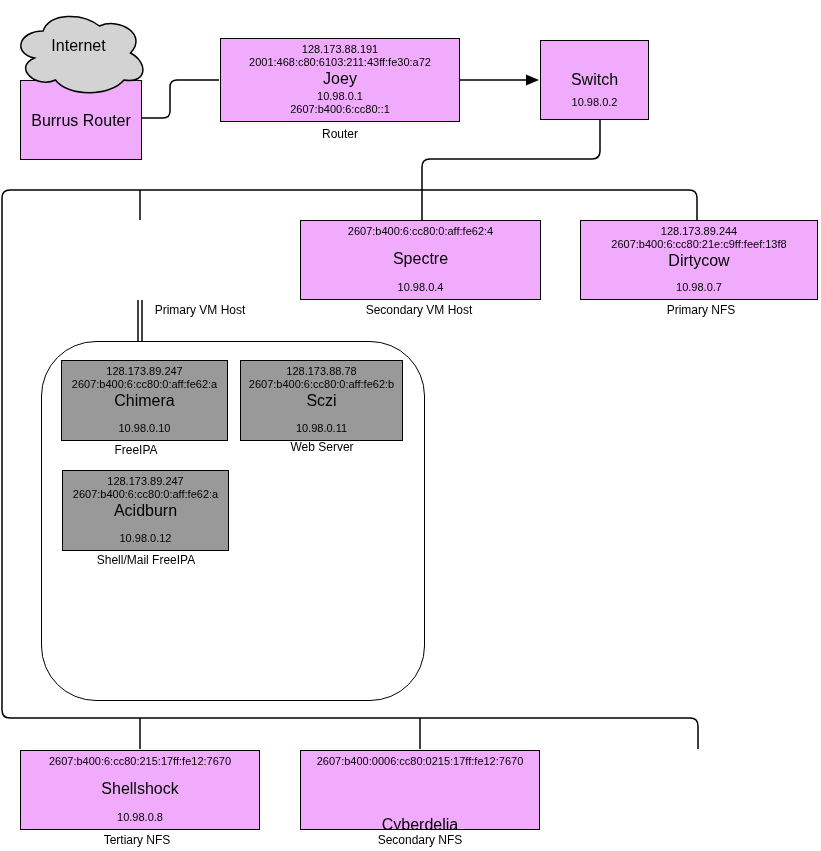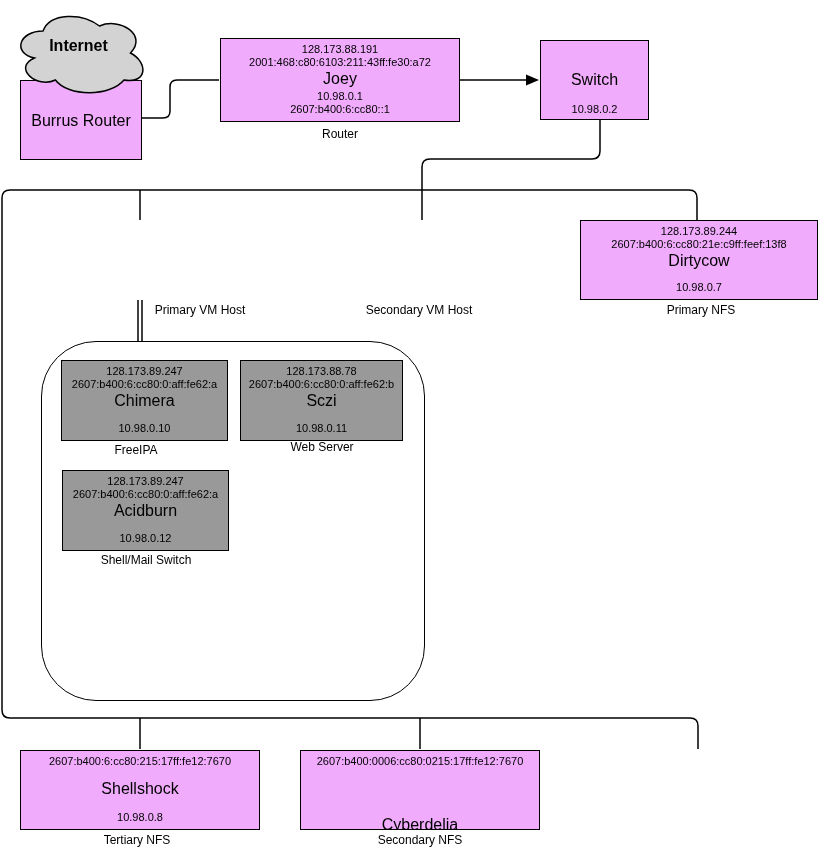--- a/index.html
+++ b/index.html
@@ -15,38 +15,38 @@
     text-align:center; padding:4px 1px 5px; overflow:hidden; z-index:2;
   }
   .node.inner { background:#999999; }
   .ip { font-size:11px; line-height:13px; white-space:nowrap; }
   .nm { font-size:16px; line-height:19px; white-space:nowrap; }
   .nm.gap1 { margin-top:11px; }
   .nm.gap2 { margin-top:14px; }
   .bottom { margin-top:auto; display:flex; flex-direction:column; align-items:center; }
   .node.centered { justify-content:center; padding:0; }
   .node.switch { padding-top:29px; }
-  .node.switch .ip { margin-top:14px; }
+  .node.switch .ip { margin-top:7px; }
 
   .cap {
     position:absolute; z-index:2; font-size:12px; line-height:14px;
     transform:translateX(-50%); white-space:nowrap;
   }
 
   .container-box {
     position:absolute; left:41px; top:341px; width:384px; height:360px;
     border:1.5px solid #000; border-radius:55px; box-sizing:border-box;
     background:transparent; z-index:1;
   }
 
   .cloud-wrap { position:absolute; left:8px; top:4px; width:141px; height:92px; z-index:3; }
   .cloud-wrap svg { position:absolute; left:0; top:0; }
   .cloud-label {
     position:absolute; left:0; top:33px; width:141px; text-align:center;
-    font-size:16px; z-index:4;font-weight:bold;
+    font-size:16px; z-index:4;
   }
 </style>
 </head>
 <body>
 
 <div id="stage">
 
   <svg id="edges" width="821" height="851" viewBox="0 0 821 851">
     <g fill="none" stroke="#000000" stroke-width="1.5">
       <path d="M142,118 L163,118 Q170,118 170,111 L170,87 Q170,80 177,80 L219,80"></path>
@@ -86,20 +86,27 @@
   </div>
   <div class="cap" style="left:340px;top:127px;">Router</div>
 
   <div class="node switch" style="left:540px;top:40px;width:109px;height:80px;">
     <span class="nm">Switch</span>
     <span class="ip">10.98.0.2</span>
   </div>
 
   <div class="cap" style="left:200px;top:303px;">Primary VM Host</div>
 
+  <div class="node" style="left:300px;top:220px;width:241px;height:80px;">
+    <span class="ip">2607:b400:6:cc80:0:aff:fe62:4</span>
+    <span class="nm gap1">Spectre</span>
+    <span class="bottom">
+        <span class="ip">10.98.0.4</span>
+      </span>
+  </div>
   <div class="cap" style="left:419px;top:303px;">Secondary VM Host</div>
 
   <div class="node" style="left:580px;top:220px;width:238px;height:80px;">
     <span class="ip">128.173.89.244</span>
     <span class="ip">2607:b400:6:cc80:21e:c9ff:feef:13f8</span>
     <span class="nm">Dirtycow</span>
     <span class="bottom">
         <span class="ip">10.98.0.7</span>
       </span>
   </div>
@@ -126,21 +133,21 @@
   <div class="cap" style="left:322px;top:440px;">Web Server</div>
 
   <div class="node inner" style="left:62px;top:470px;width:167px;height:81px;">
     <span class="ip">128.173.89.247</span>
     <span class="ip">2607:b400:6:cc80:0:aff:fe62:a</span>
     <span class="nm">Acidburn</span>
     <span class="bottom">
         <span class="ip">10.98.0.12</span>
       </span>
   </div>
-  <div class="cap" style="left:146px;top:553px;">Shell/Mail Switch</div>
+  <div class="cap" style="left:146px;top:553px;">Shell/Mail FreeIPA</div>
 
   <div class="node" style="left:20px;top:750px;width:240px;height:80px;">
     <span class="ip">2607:b400:6:cc80:215:17ff:fe12:7670</span>
     <span class="nm gap1">Shellshock</span>
     <span class="bottom">
         <span class="ip">10.98.0.8</span>
       </span>
   </div>
   <div class="cap" style="left:137px;top:833px;">Tertiary NFS</div>
 

